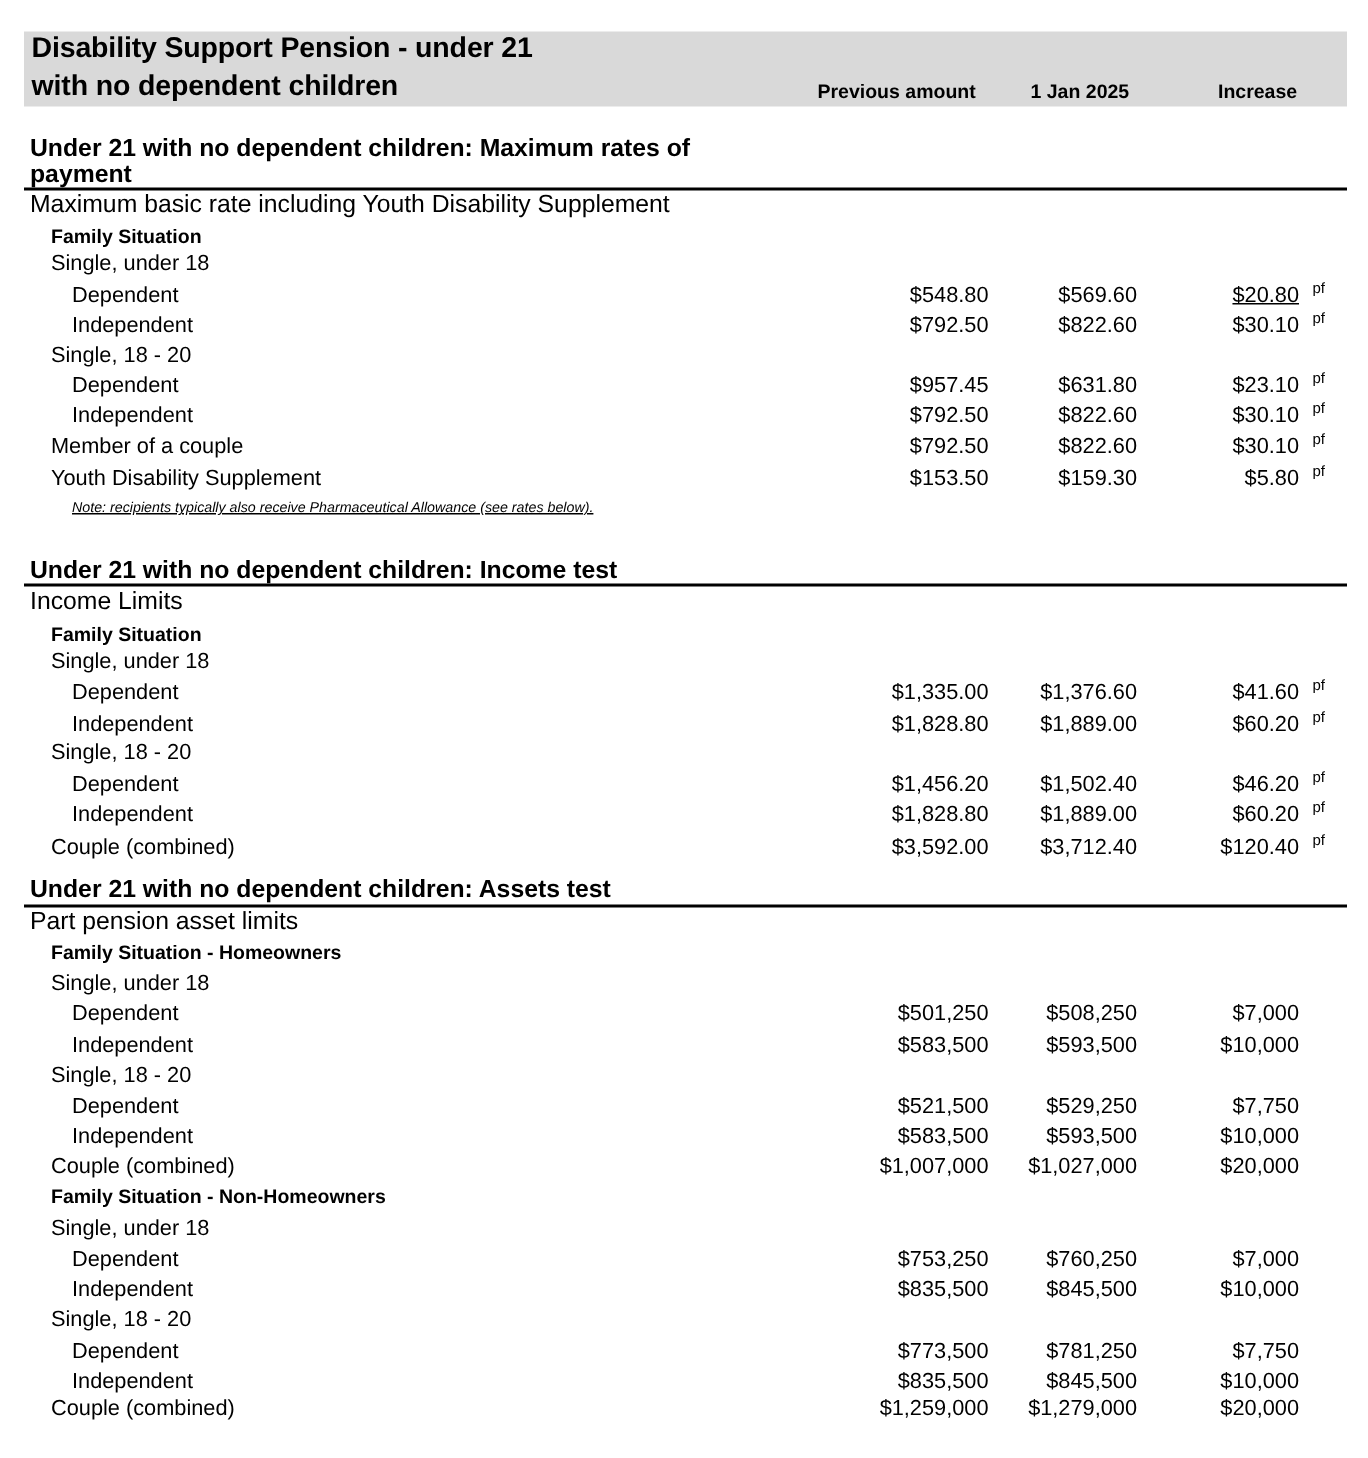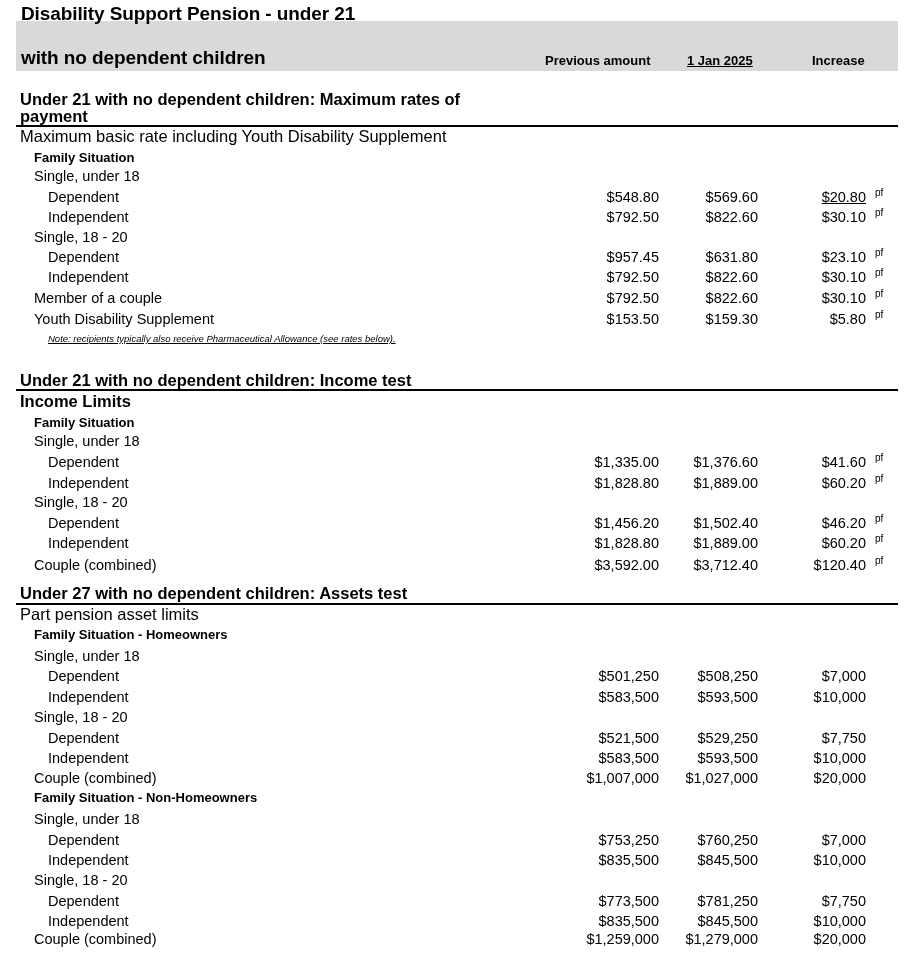--- a/index.html
+++ b/index.html
@@ -4,40 +4,40 @@
 <style>
   html, body { margin: 0; padding: 0; background: #ffffff; }
   body { width: 912px; height: 972px; position: relative; overflow: hidden;
          font-family: "Liberation Sans", sans-serif; color: #000; }
   .band { position: absolute; left: 16px; top: 21px; width: 882px; height: 50px; background: #d9d9d9; }
   .title { position: absolute; left: 21px; font-size: 19px; font-weight: bold; white-space: nowrap; letter-spacing: -0.1px; }
   .colhdr { position: absolute; top: 53px; font-size: 13px; font-weight: bold; white-space: nowrap; }
   .sec { position: absolute; left: 20px; font-size: 16.5px; font-weight: bold; white-space: nowrap; line-height: 19px; }
   .rule { position: absolute; left: 16px; width: 882px; height: 2px; background: #000; }
   .sub { position: absolute; left: 20px; font-size: 16.5px; white-space: nowrap; }
-  .sub.b { font-weight: bold; }
+  .sub.b { font-weight: normal; }
   .fs { position: absolute; left: 34px; font-size: 13px; font-weight: bold; white-space: nowrap; }
   .lbl { position: absolute; font-size: 14.5px; white-space: nowrap; }
   .l1 { left: 34px; }
   .l2 { left: 48px; }
   .note { position: absolute; left: 48px; font-size: 9.5px; font-style: italic; text-decoration: underline; white-space: nowrap; }
   .num { position: absolute; font-size: 14.5px; white-space: nowrap; text-align: right; }
   .c1 { right: calc(912px - 659px); }
   .c2 { right: calc(912px - 758px); }
   .c3 { right: calc(912px - 866px); }
   .pf { position: absolute; left: 875px; font-size: 10px; white-space: nowrap; }
 </style>
 </head>
 <body>
 
 <div class="band"></div>
-<div class="title" style="top:3px;">Disability Support Pension - under 21</div>
+<div class="title" style="top:22px;">Disability Support Pension - under 21</div>
 <div class="title" style="top:47px;">with no dependent children</div>
 <div class="colhdr" style="left:545px;">Previous amount</div>
-<div class="colhdr" style="left:687px;text-decoration:underline;">1 Jan 2025</div>
+<div class="colhdr" style="left:687px;">1 Jan 2025</div>
 <div class="colhdr" style="left:812px;">Increase</div>
 
 <div class="sec" style="top:90px;">Under 21 with no dependent children: Maximum rates of</div>
 <div class="sec" style="top:107px;">payment</div>
 <div class="rule" style="top:125px;"></div>
 <div class="sub" style="top:127px;">Maximum basic rate including Youth Disability Supplement</div>
 <div class="fs" style="top:150px;">Family Situation</div>
 
 <div class="lbl l1" style="top:168px;">Single, under 18</div>
 
@@ -113,21 +113,21 @@
 <div class="num c2" style="top:535px;">$1,889.00</div>
 <div class="num c3" style="top:535px;">$60.20</div>
 <div class="pf" style="top:533px;">pf</div>
 
 <div class="lbl l1" style="top:557px;">Couple (combined)</div>
 <div class="num c1" style="top:557px;">$3,592.00</div>
 <div class="num c2" style="top:557px;">$3,712.40</div>
 <div class="num c3" style="top:557px;">$120.40</div>
 <div class="pf" style="top:555px;">pf</div>
 
-<div class="sec" style="top:584px;">Under 27 with no dependent children: Assets test</div>
+<div class="sec" style="top:584px;">Under 21 with no dependent children: Assets test</div>
 <div class="rule" style="top:603px;"></div>
 <div class="sub" style="top:605px;">Part pension asset limits</div>
 <div class="fs" style="top:627px;">Family Situation - Homeowners</div>
 
 <div class="lbl l1" style="top:648px;">Single, under 18</div>
 
 <div class="lbl l2" style="top:668px;">Dependent</div>
 <div class="num c1" style="top:668px;">$501,250</div>
 <div class="num c2" style="top:668px;">$508,250</div>
 <div class="num c3" style="top:668px;">$7,000</div>

